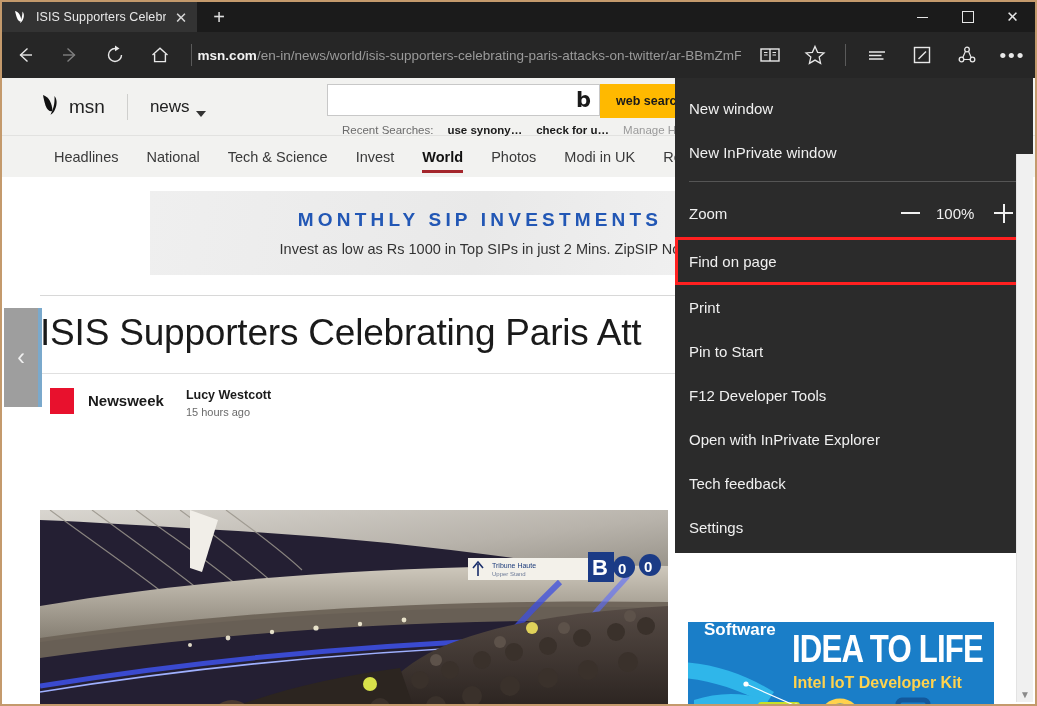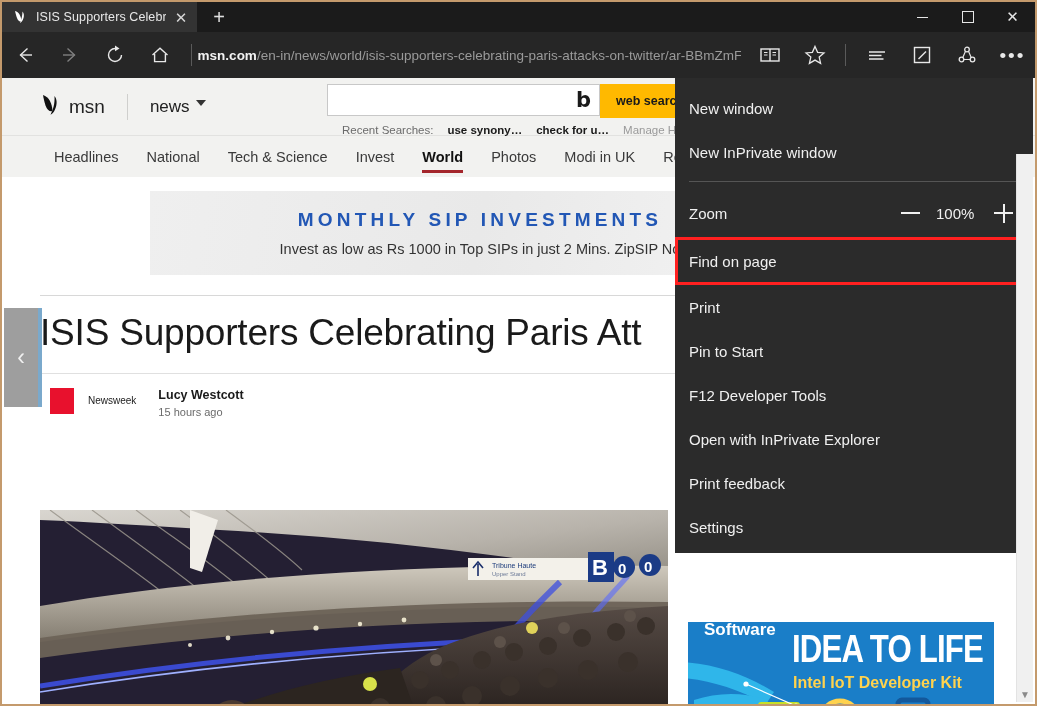--- a/index.html
+++ b/index.html
@@ -105,21 +105,21 @@
   }
   .msn-header {
     height: 57px; background: #f2f2f0;
     display: flex; align-items: center;
     padding-left: 38px;
     position: relative;
   }
   .msn-logo { display: flex; align-items: center; gap: 7px; }
   .msn-logo-text { font-size: 19px; color: #222; }
   .logo-sep { width: 1px; height: 26px; background: #cfcfcd; margin: 0 22px; }
-  .news-label { font-size: 17px; color: #222; display: flex; align-items: flex-start; gap: 6px; }
+  .news-label { font-size: 17px; color: #222; display: flex; align-items: flex-end; gap: 6px; }
   .caret-dn {
     width: 0; height: 0; border-left: 5px solid transparent;
     border-right: 5px solid transparent; border-top: 6px solid #333;
     margin-top: 3px;
   }
   .searchwrap {
     position: absolute; left: 325px; top: 6px;
     display: flex; align-items: stretch;
   }
   .searchbox {
@@ -188,21 +188,21 @@
   .byline-rule {
     border-top: 1px solid #e0e0e0;
     margin-top: 18px;
   }
   .byline {
     display: flex; align-items: flex-start;
     padding: 14px 0 0 10px; gap: 22px;
   }
   .source { display: flex; align-items: center; gap: 14px; }
   .source-logo { width: 24px; height: 26px; background: #e8112d; }
-  .source-name { font-size: 10px; color: #1a1a1a; font-weight: normal; }
+  .source-name { font-size: 15px; color: #1a1a1a; font-weight: bold; }
   .author-name { font-size: 12.5px; color: #1a1a1a; font-weight: bold; }
   .author-time { font-size: 11px; color: #6b6b6b; margin-top: 4px; }
 
   
   .prev-tab {
     position: absolute; left: 2px; top: 306px;
     width: 34px; height: 99px; background: #9e9e9e;
     display: flex; align-items: center; justify-content: center;
     color: #f0f0f0; font-size: 23px; font-weight: 300;
   }
@@ -617,17 +617,17 @@
         <span class="zoom-minus"></span>
         <span class="zoom-val">100%</span>
         <span class="zoom-plus"></span>
       </span>
     </div>
     <div class="menu-item highlight">Find on page</div>
     <div class="menu-item">Print</div>
     <div class="menu-item">Pin to Start</div>
     <div class="menu-item">F12 Developer Tools</div>
     <div class="menu-item">Open with InPrivate Explorer</div>
-    <div class="menu-item">Print feedback</div>
+    <div class="menu-item">Tech feedback</div>
     <div class="menu-item">Settings</div>
   </div>
 
 </div>
 
 </body></html>

